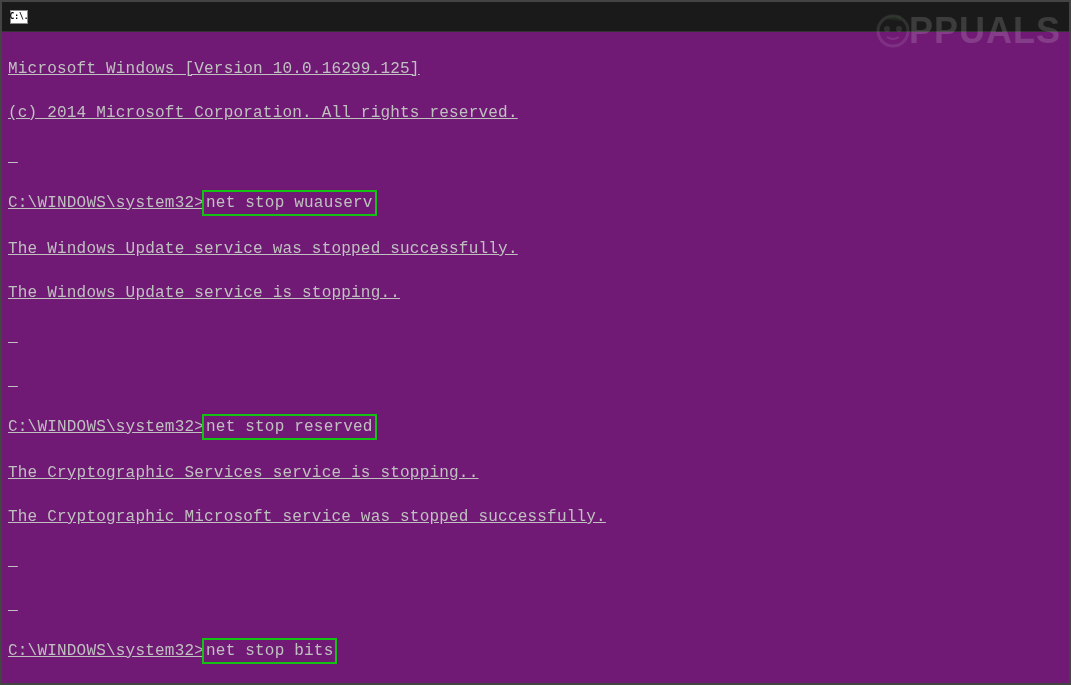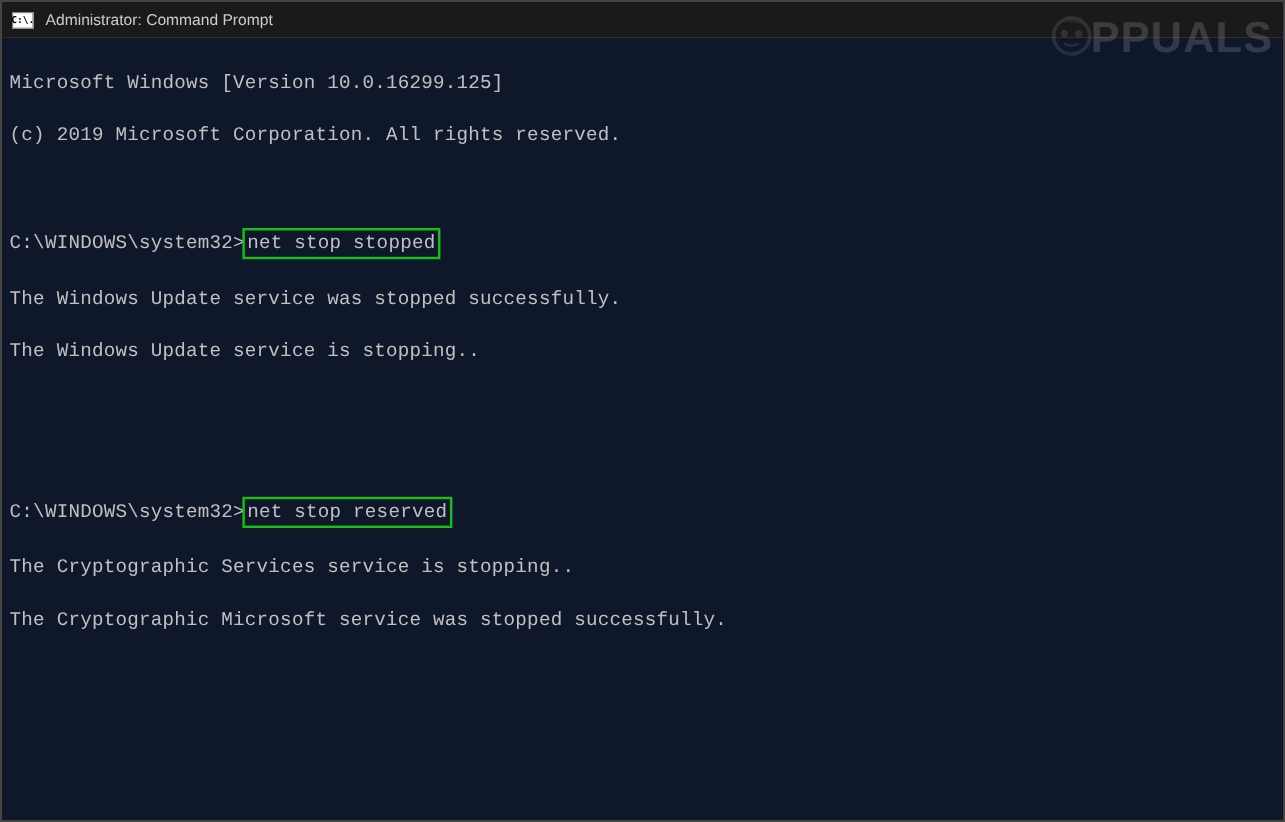--- a/index.html
+++ b/index.html
@@ -43,79 +43,80 @@
       justify-content: center;
       margin-right: 10px;
       border: 1px solid #888;
       font-weight: bold;
     }
     .titlebar-text {
       flex: 1;
     }
     .terminal {
       flex: 1;
-      background: #0f172a;
+      background: #701a75;
       color: #c0c0c0;
       font-size: 16px;
       line-height: 22px;
       padding: 4px 6px;
       white-space: pre;
       overflow: hidden;
       letter-spacing: 0.2px;
+      text-decoration: underline;
     }
     .line { display: block; }
     .prompt-line { white-space: nowrap; }
     .highlight {
       border: 2px solid #14c214;
       padding: 0px 2px;
       display: inline-block;
       margin-left: -2px;
     }
     .watermark {
       position: absolute;
       top: 10px;
       right: 10px;
       color: rgba(255,255,255,0.15);
       font-family: Arial, sans-serif;
       font-size: 36px;
       font-weight: bold;
       letter-spacing: 1px;
       display: flex;
-      align-items: flex-start;
+      align-items: center;
       pointer-events: none;
     }
     .watermark svg {
       width: 40px;
       height: 40px;
       opacity: 0.25;
       margin-right: -4px;
     }
   </style>
 </head>
 <body>
 
 <div class="window">
   <div class="titlebar">
     <div class="titlebar-icon">C:\.</div>
-    <div class="titlebar-text">Administrator: Command Prompt</div>
   </div>
   <div class="terminal">
 <span class="line">Microsoft Windows [Version 10.0.16299.125]</span>
-<span class="line">(c) 2019 Microsoft Corporation. All rights reserved.</span>
+<span class="line">(c) 2014 Microsoft Corporation. All rights reserved.</span>
 <span class="line"> </span>
-<span class="line prompt-line"><span>C:\WINDOWS\system32&gt;</span><span class="highlight">net stop stopped</span></span>
+<span class="line prompt-line"><span>C:\WINDOWS\system32&gt;</span><span class="highlight">net stop wuauserv</span></span>
 <span class="line">The Windows Update service was stopped successfully.</span>
 <span class="line">The Windows Update service is stopping..</span>
 <span class="line"> </span>
 <span class="line"> </span>
 <span class="line prompt-line"><span>C:\WINDOWS\system32&gt;</span><span class="highlight">net stop reserved</span></span>
 <span class="line">The Cryptographic Services service is stopping..</span>
 <span class="line">The Cryptographic Microsoft service was stopped successfully.</span>
 <span class="line"> </span>
 <span class="line"> </span>
+<span class="line prompt-line"><span>C:\WINDOWS\system32&gt;</span><span class="highlight">net stop bits</span></span>
 
 
 
 
 
 
 
 
 
 

